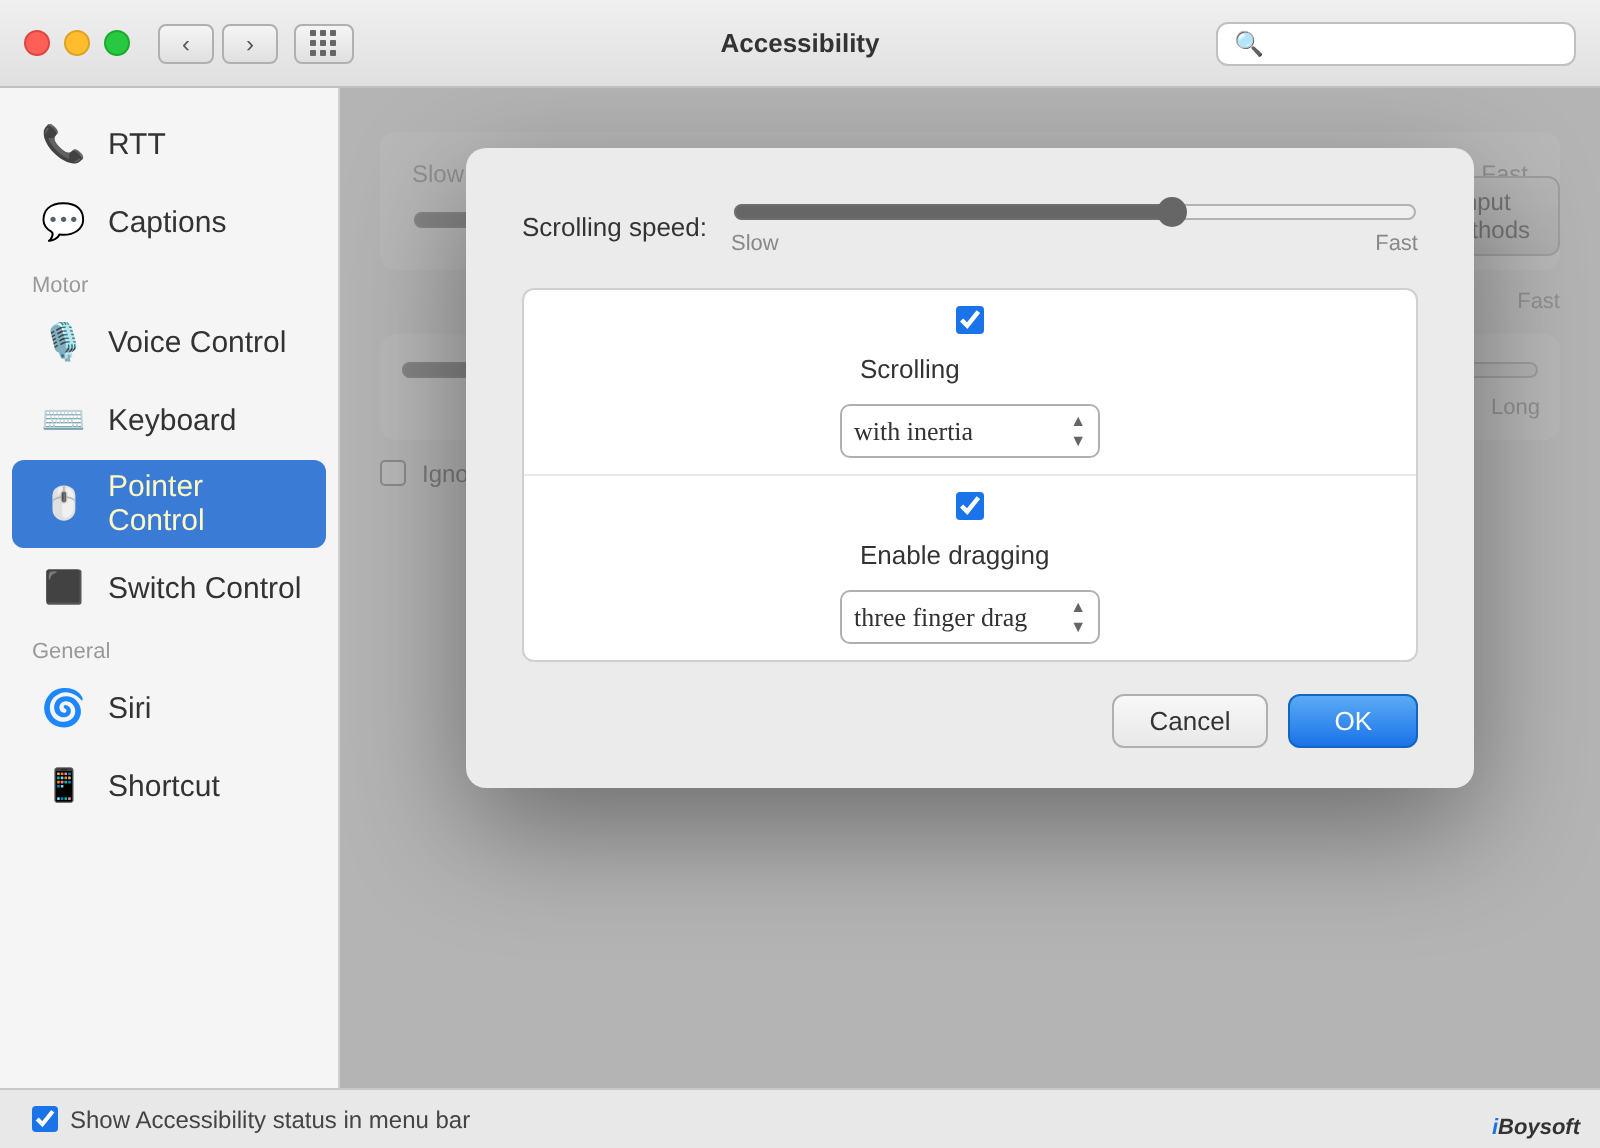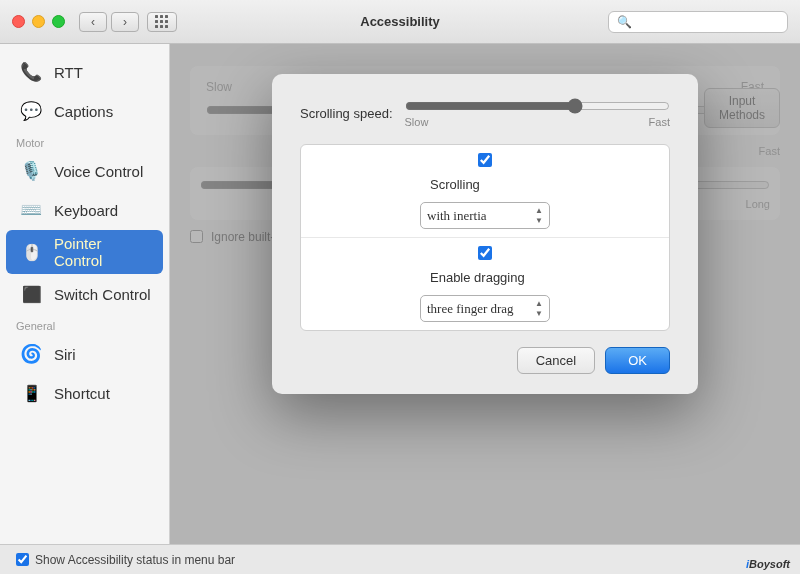--- a/index.html
+++ b/index.html
@@ -199,21 +199,21 @@
       background: rgba(0,0,0,0.25);
       display: flex;
       align-items: flex-start;
       justify-content: center;
       padding-top: 30px;
     }
     .modal {
       background: #ebebeb;
       border-radius: 10px;
       box-shadow: 0 20px 60px rgba(0,0,0,0.4);
-      width: 426px;
+      width: 504px;
       padding: 24px 28px 20px;
       position: relative;
     }
 
     
     .speed-row {
       display: flex;
       align-items: center;
       margin-bottom: 16px;
       gap: 12px;

